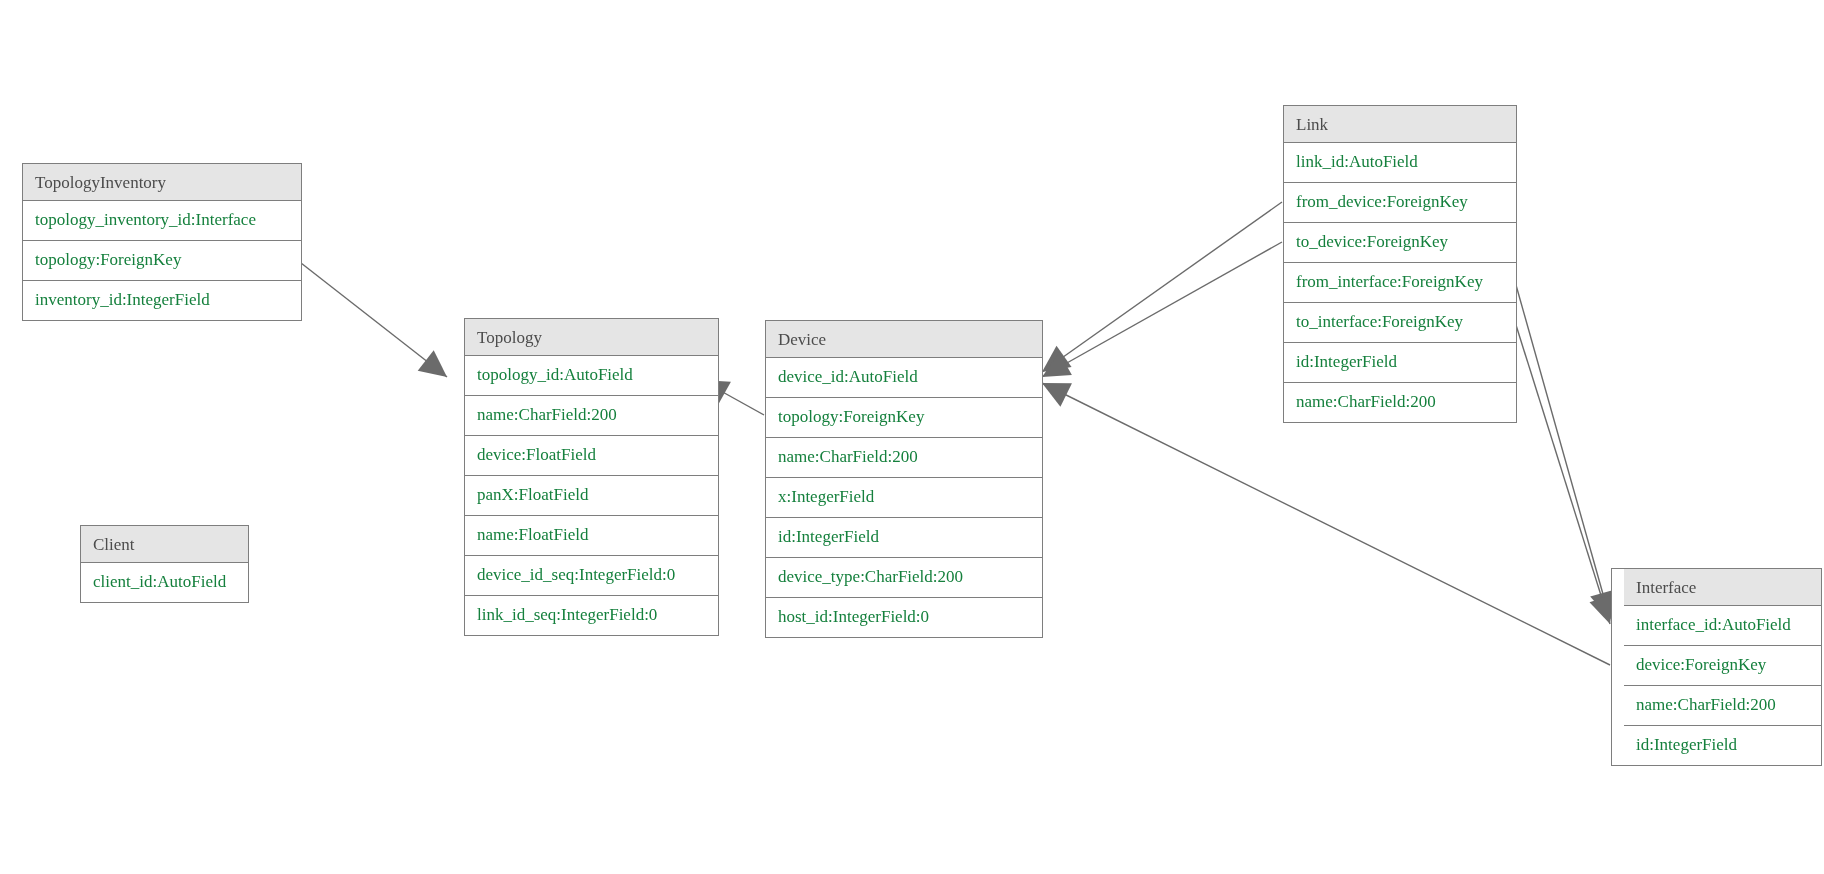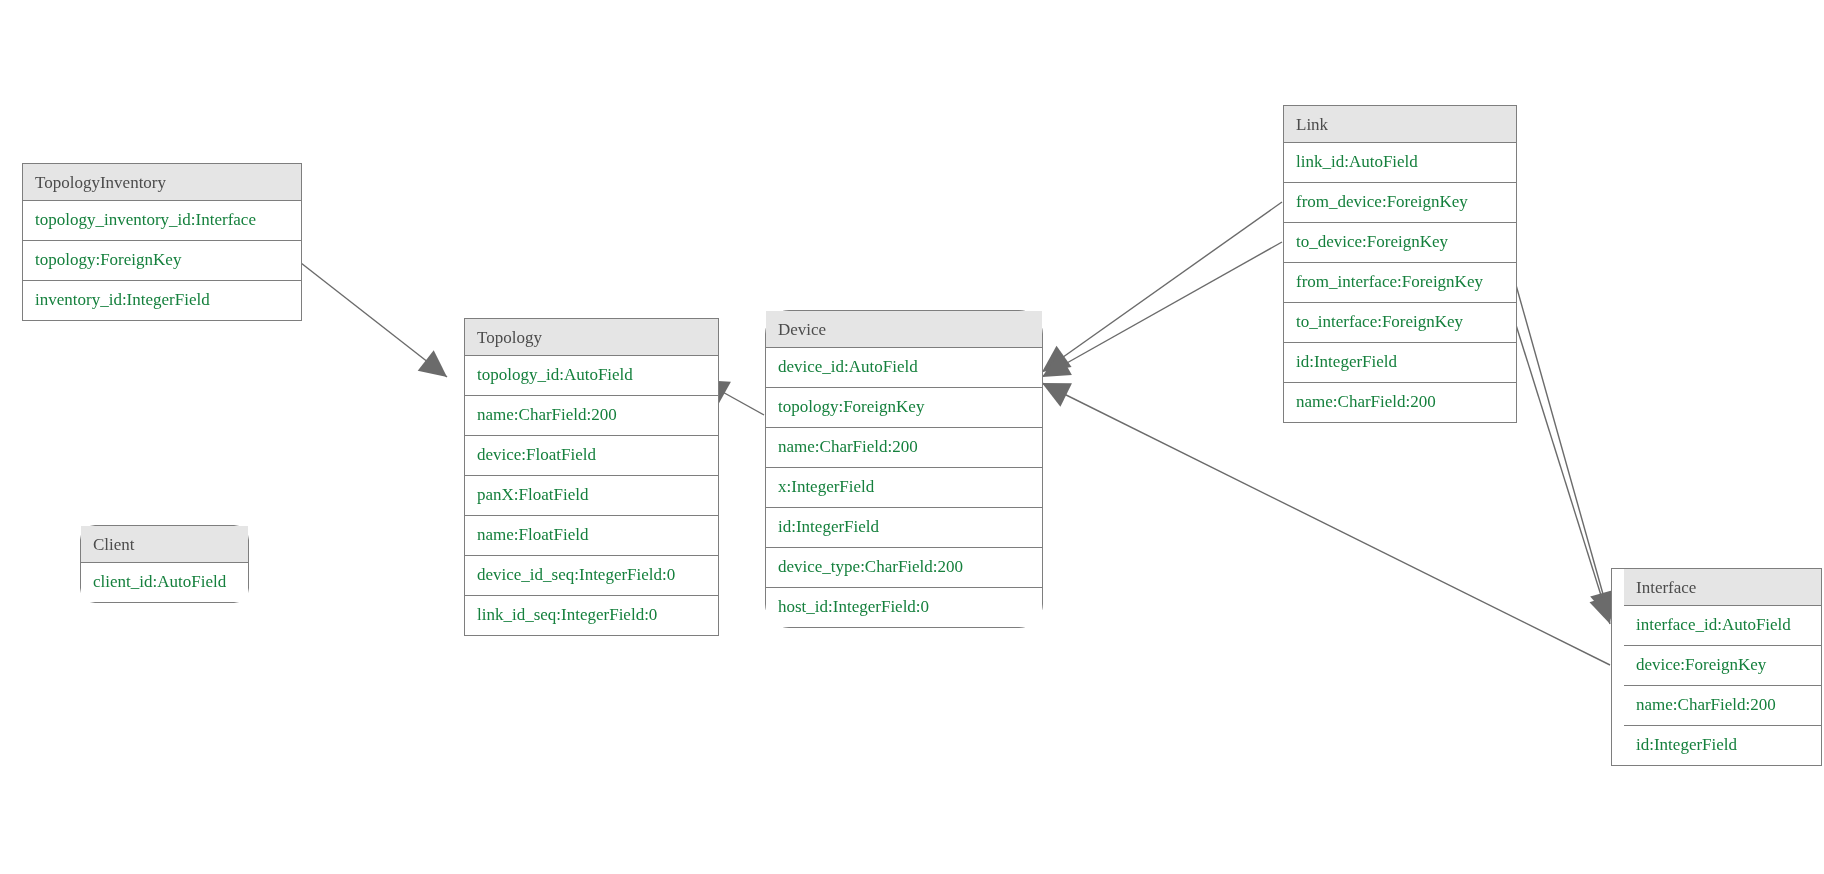--- a/index.html
+++ b/index.html
@@ -100,25 +100,25 @@
       <div class="entity" style="left: 456px; top: 318px; width: 253px; margin-left: 8px;">
         <div class="entity-header">Topology</div>
         <div class="entity-field">topology_id:AutoField</div>
         <div class="entity-field">name:CharField:200</div>
         <div class="entity-field">device:FloatField</div>
         <div class="entity-field">panX:FloatField</div>
         <div class="entity-field">name:FloatField</div>
         <div class="entity-field">device_id_seq:IntegerField:0</div>
         <div class="entity-field last">link_id_seq:IntegerField:0</div>
       </div>
-      <div class="entity" style="left: 80px; top: 525px; width: 167px; border-radius: 15px;">
+      <div class="entity" style="left: 80px; top: 525px; width: 167px;">
         <div class="entity-header">Client</div>
         <div class="entity-field last">client_id:AutoField</div>
       </div>
-      <div class="entity" style="left: 765px; top: 310px; width: 276px; border-radius: 24px;">
+      <div class="entity" style="left: 765px; top: 320px; width: 276px;">
         <div class="entity-header">Device</div>
         <div class="entity-field">device_id:AutoField</div>
         <div class="entity-field">topology:ForeignKey</div>
         <div class="entity-field">name:CharField:200</div>
         <div class="entity-field">x:IntegerField</div>
         <div class="entity-field">id:IntegerField</div>
         <div class="entity-field">device_type:CharField:200</div>
         <div class="entity-field last">host_id:IntegerField:0</div>
       </div>
       <div class="entity" style="left: 1283px; top: 105px; width: 232px;">

